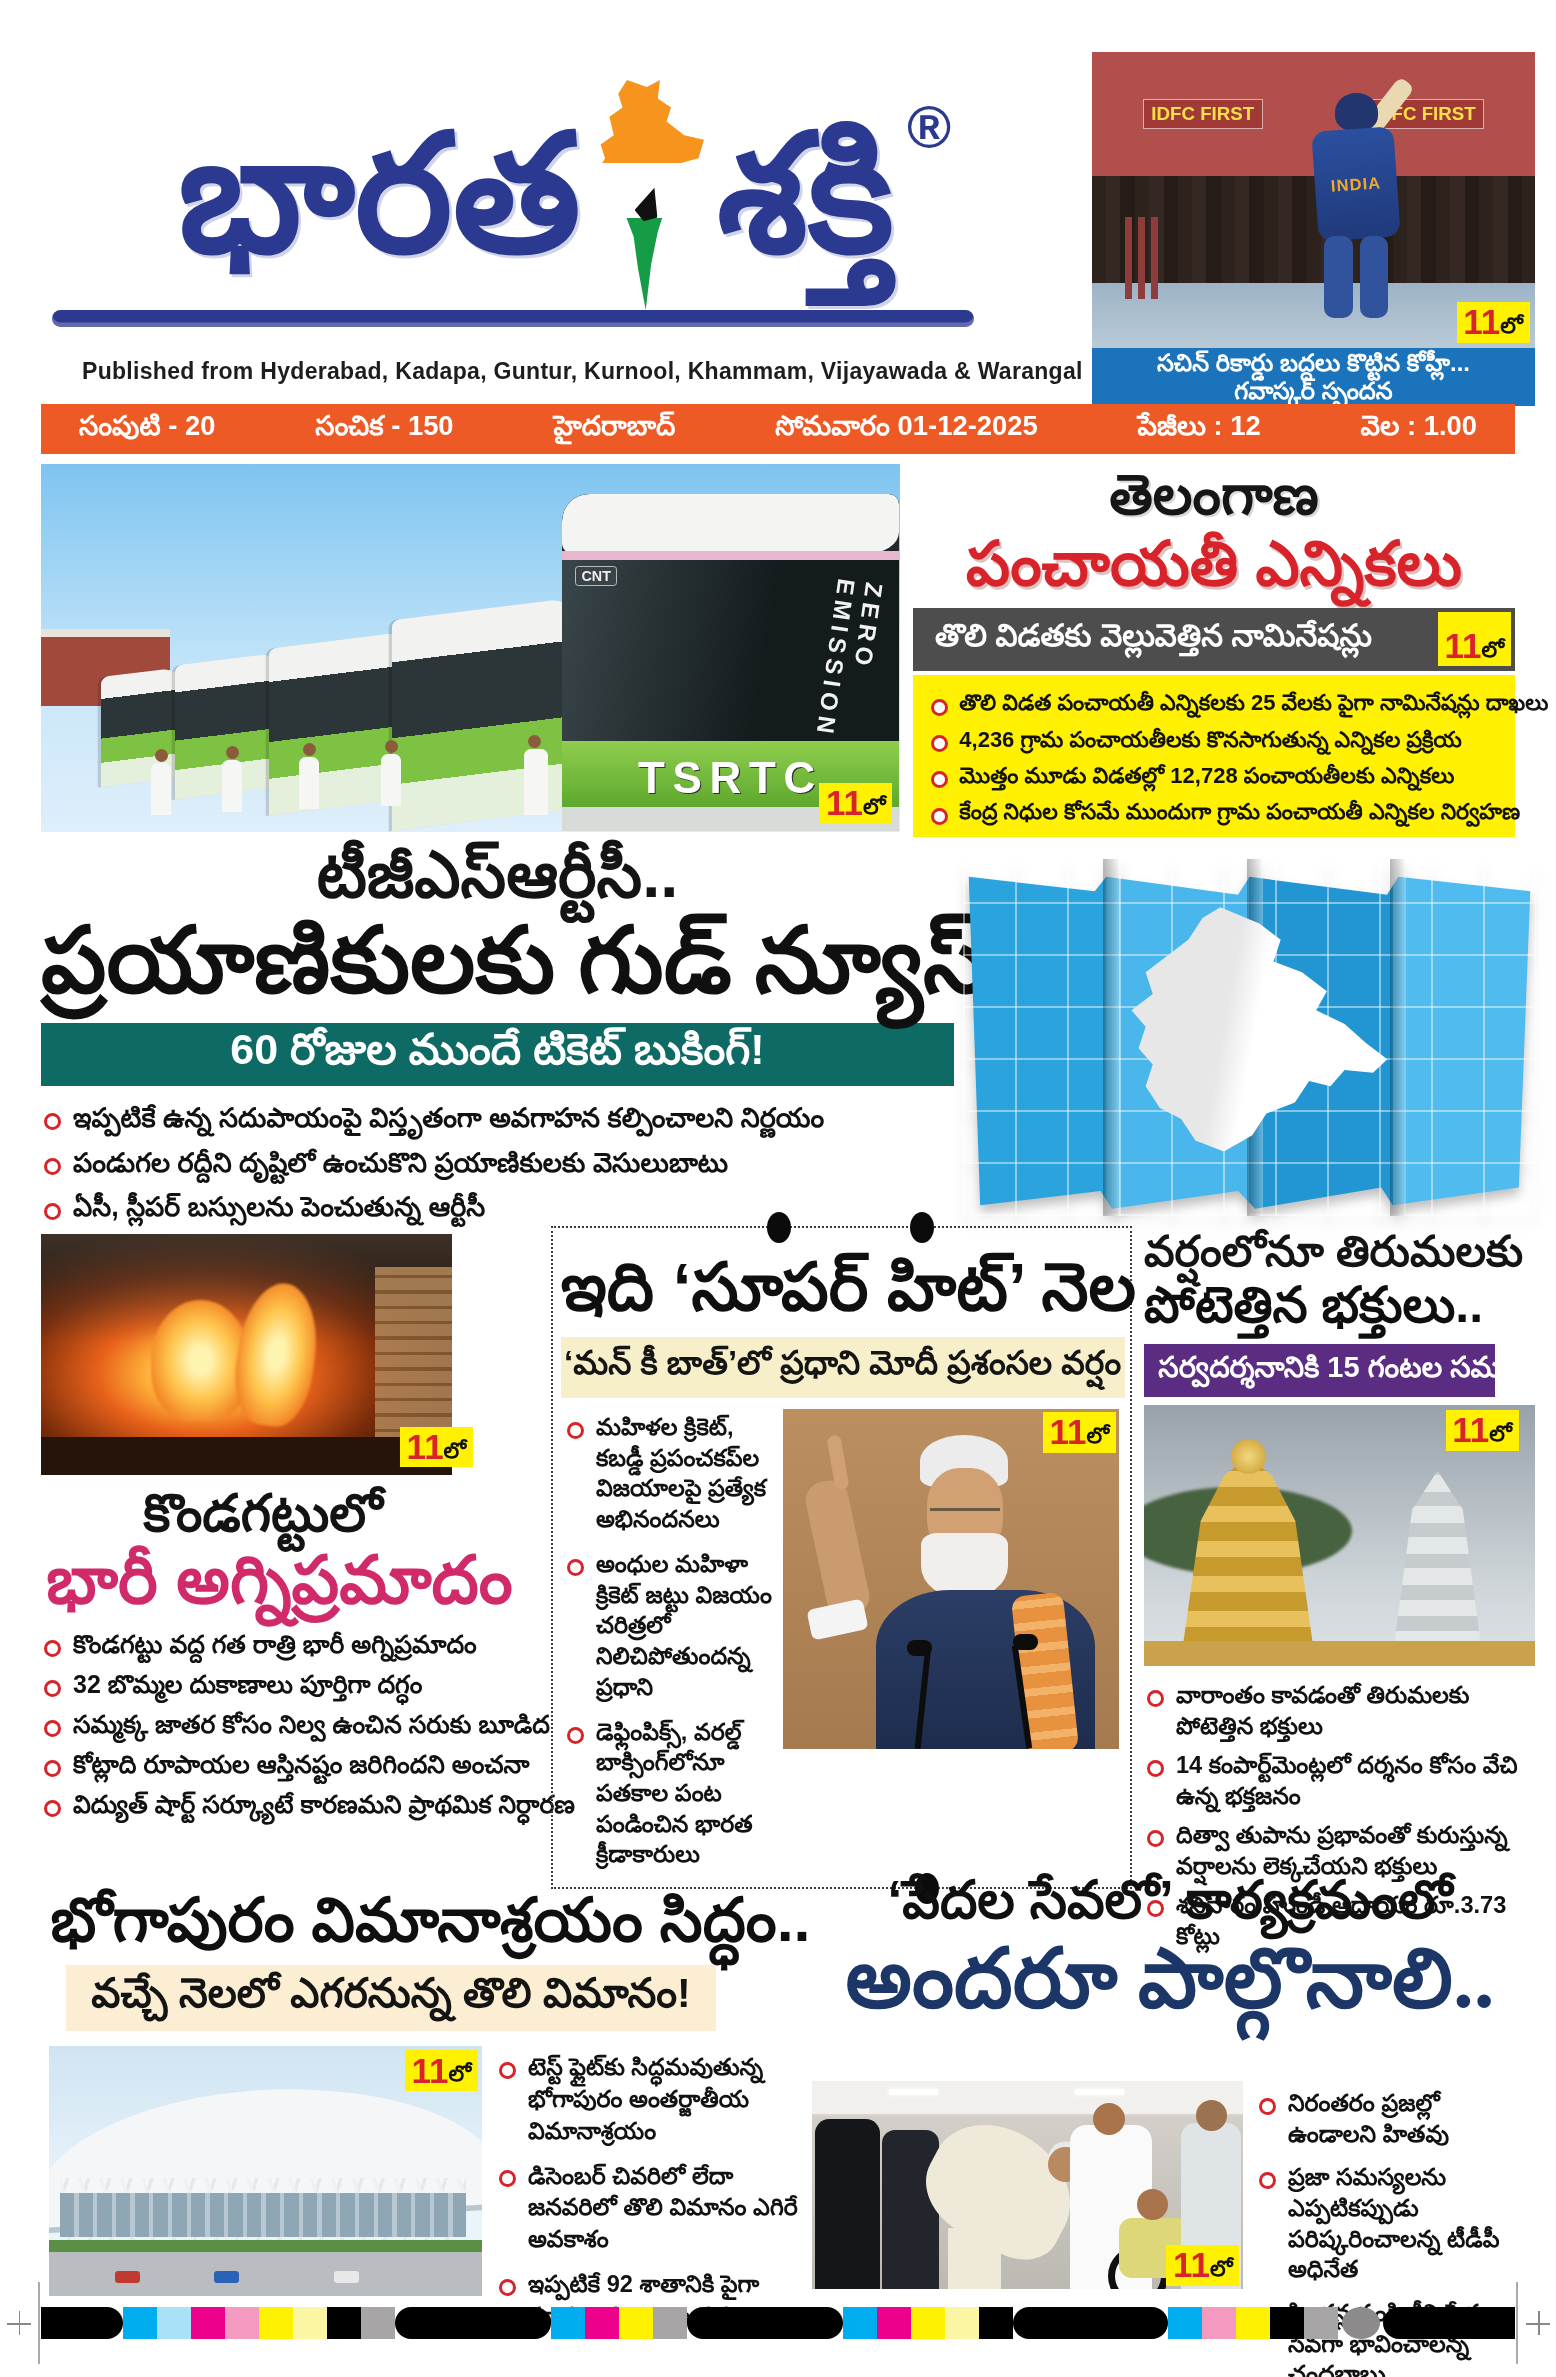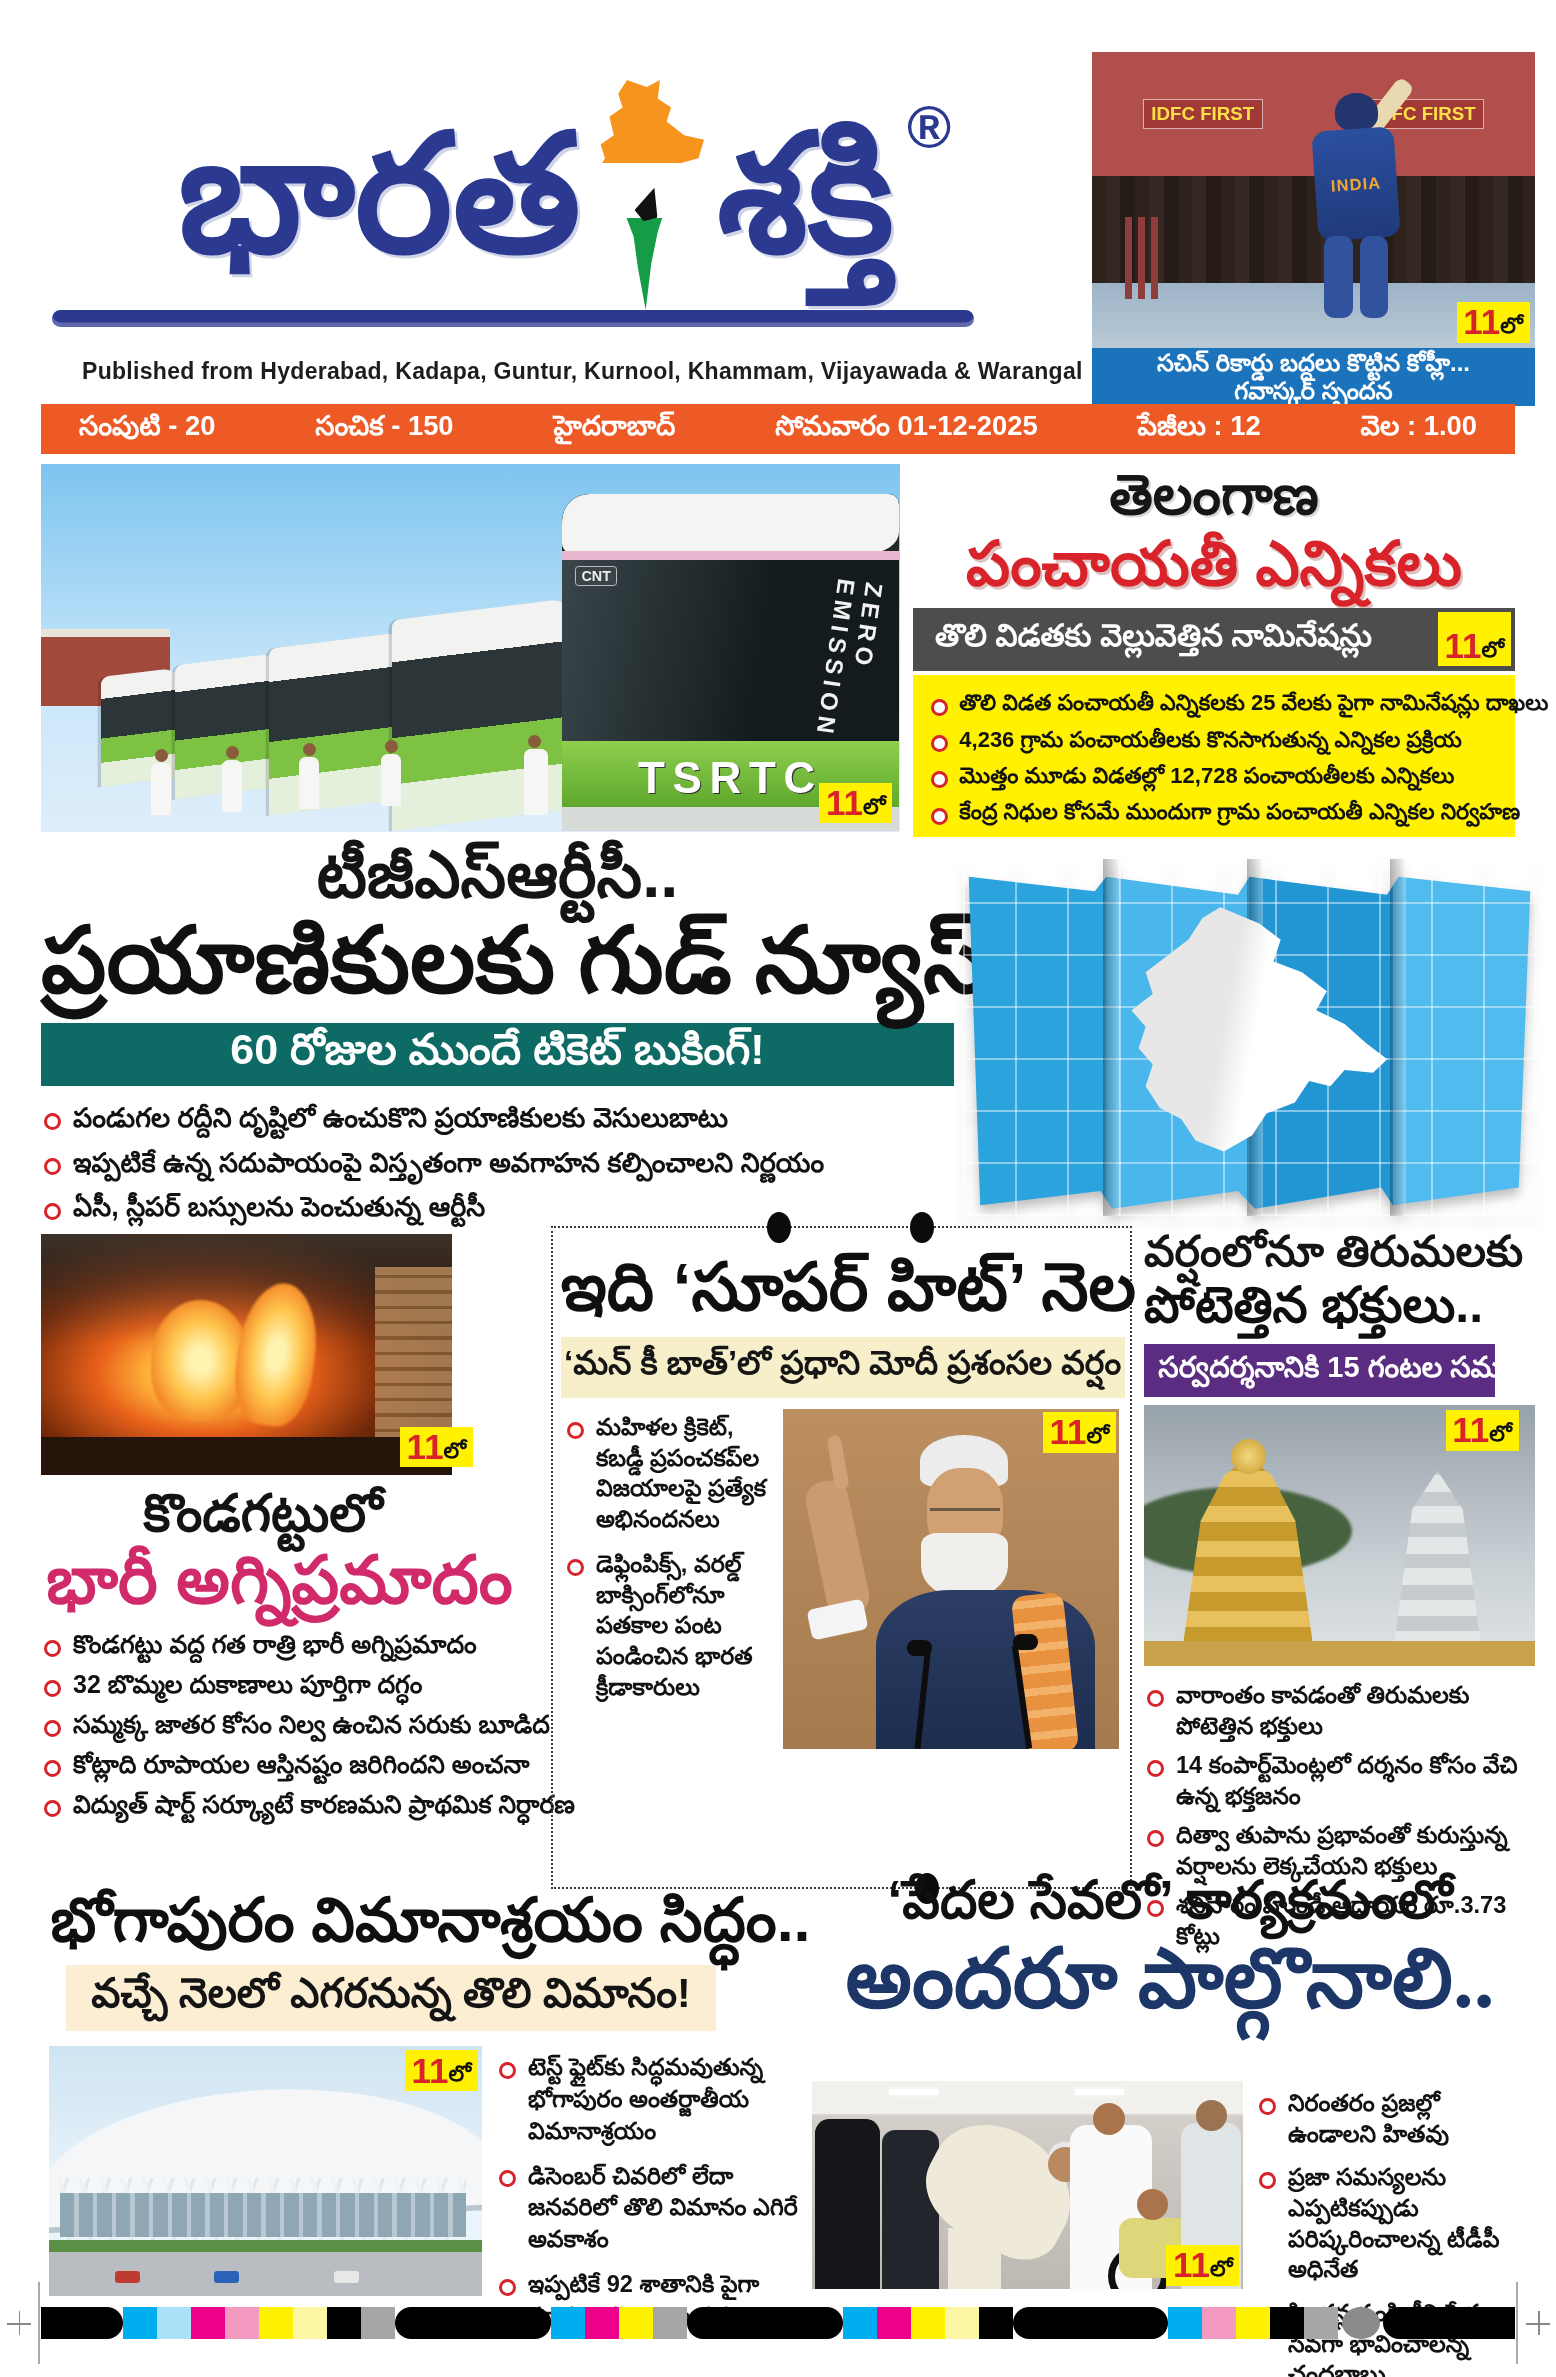--- a/index.html
+++ b/index.html
@@ -308,22 +308,22 @@
     </div>
   </section>
 
   <section class="rtc">
     <div class="rtc-kicker">టీజీఎస్ఆర్టీసీ..</div>
     <div class="rtc-head">ప్రయాణికులకు గుడ్ న్యూస్</div>
     <div class="rtc-teal">
       <span>60 రోజుల ముందే టికెట్ బుకింగ్!</span>
     </div>
     <ul class="bl">
+      <li>ఇప్పటికే ఉన్న సదుపాయంపై విస్తృతంగా అవగాహన కల్పించాలని నిర్ణయం</li>
       <li>పండుగల రద్దీని దృష్టిలో ఉంచుకొని ప్రయాణికులకు వెసులుబాటు</li>
-      <li>ఇప్పటికే ఉన్న సదుపాయంపై విస్తృతంగా అవగాహన కల్పించాలని నిర్ణయం</li>
       <li>ఏసీ, స్లీపర్ బస్సులను పెంచుతున్న ఆర్టీసీ</li>
     </ul>
   </section>
 
   <div class="map-graphic">
     <div class="map-sheet"></div>
     <div class="map-grid"></div>
     <div class="map-fold" style="left:24.5%;"></div>
     <div class="map-fold" style="left:49.5%;"></div>
     <div class="map-fold" style="left:74.5%;"></div>
@@ -358,20 +358,21 @@
     <div class="pin" style="left:214px;top:-16.5px;"></div>
     <div class="pin" style="left:357px;top:-16.5px;"></div>
     <div class="pin" style="left:362px;bottom:-16.5px;"></div>
     <div class="modi-head">ఇది ‘సూపర్ హిట్’ నెల</div>
     <div class="modi-cream">
       <span>‘మన్ కీ బాత్’లో ప్రధాని మోదీ ప్రశంసల వర్షం</span>
     </div>
     <div class="modi-body">
       <ul class="bl">
         <li>మహిళల క్రికెట్, కబడ్డీ ప్రపంచకప్‌ల విజయాలపై ప్రత్యేక అభినందనలు</li>
+        <li>అంధుల మహిళా క్రికెట్ జట్టు విజయం చరిత్రలో నిలిచిపోతుందన్న ప్రధాని</li>
         <li>డెఫ్లింపిక్స్, వరల్డ్ బాక్సింగ్‌లోనూ పతకాల పంట పండించిన భారత క్రీడాకారులు</li>
       </ul>
       <div class="modi-photo">
         <div class="m-arm"></div>
         <div class="m-finger"></div>
         <div class="m-cuff"></div>
         <div class="m-hair"></div>
         <div class="m-face"></div>
         <div class="m-glass"></div>
         <div class="m-beard"></div>

